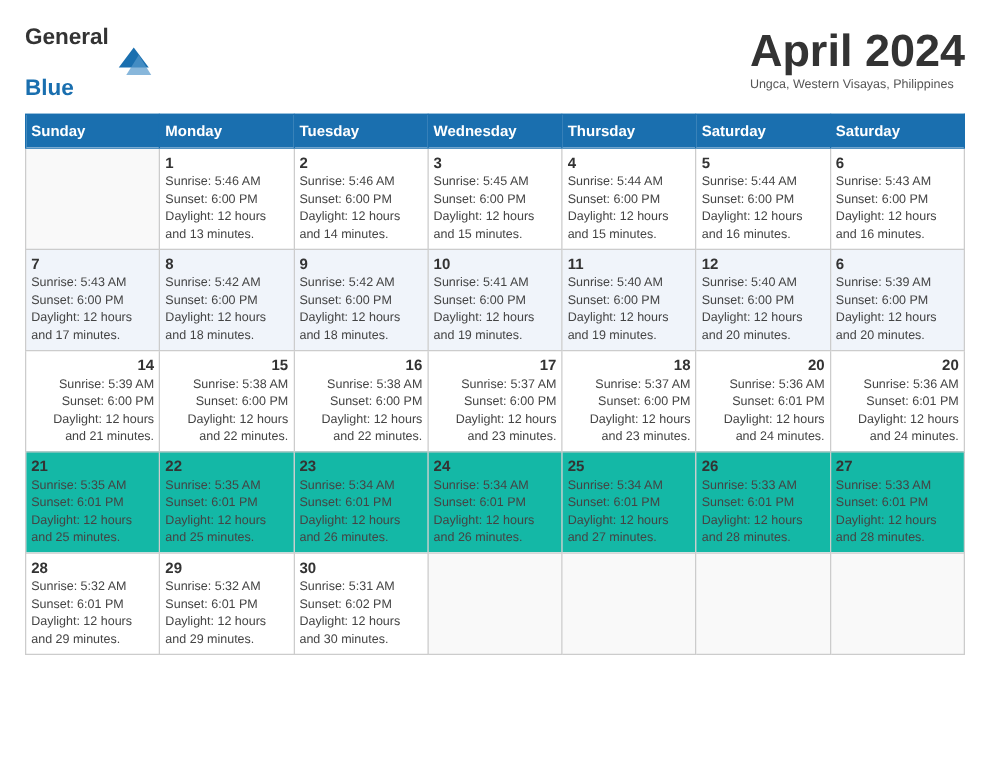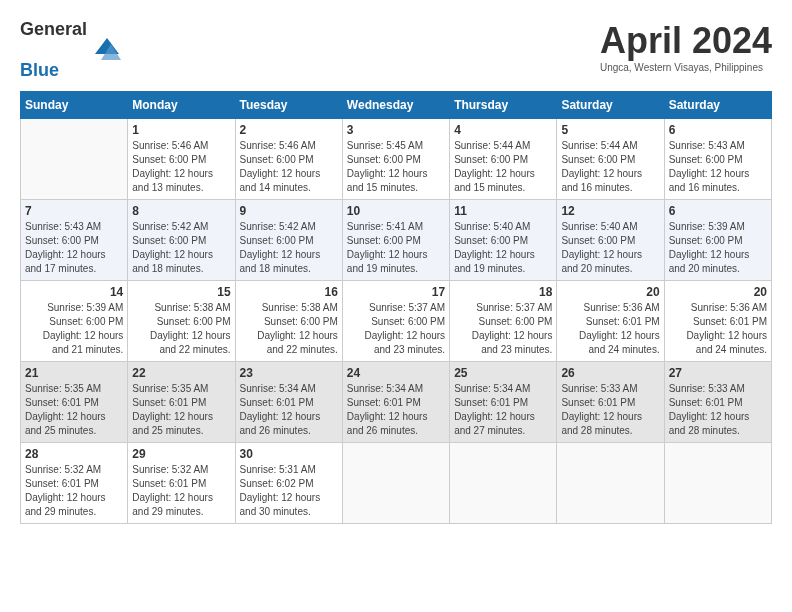--- a/index.html
+++ b/index.html
@@ -262,21 +262,21 @@
 and 24 minutes.</div>
         </td>
         <td>
           <span class="day-number">20</span>
           <div class="day-info" style="white-space: pre-line;">Sunrise: 5:36 AM
 Sunset: 6:01 PM
 Daylight: 12 hours
 and 24 minutes.</div>
         </td>
       </tr>
-      <tr style="background: #e5e5e5;">
+      <tr style="background: #14b8a6;">
         <td>
           <span class="day-number">21</span>
           <div class="day-info" style="white-space: pre-line;">Sunrise: 5:35 AM
 Sunset: 6:01 PM
 Daylight: 12 hours
 and 25 minutes.</div>
         </td>
         <td>
           <span class="day-number">22</span>
           <div class="day-info" style="white-space: pre-line;">Sunrise: 5:35 AM

